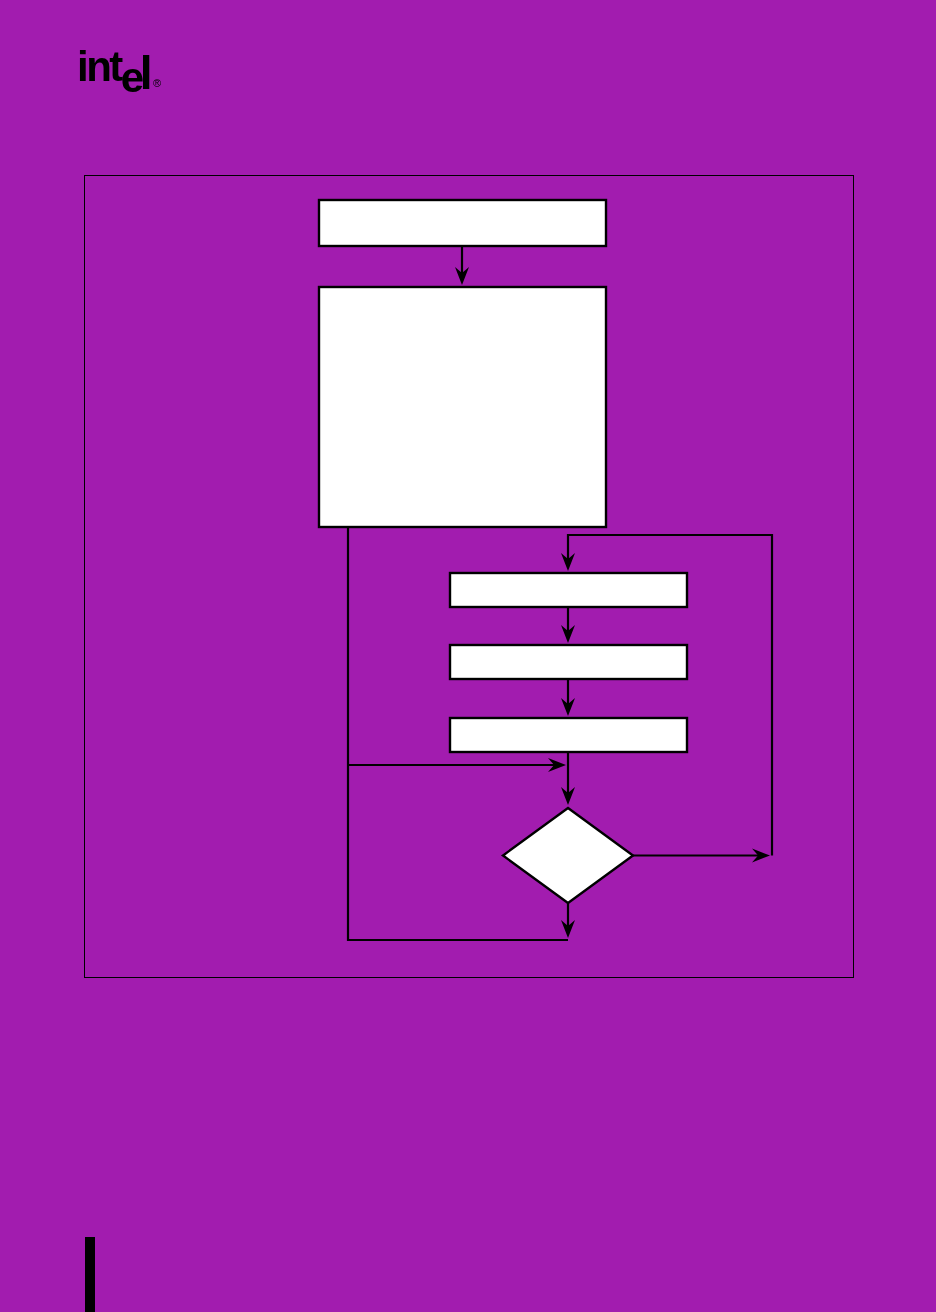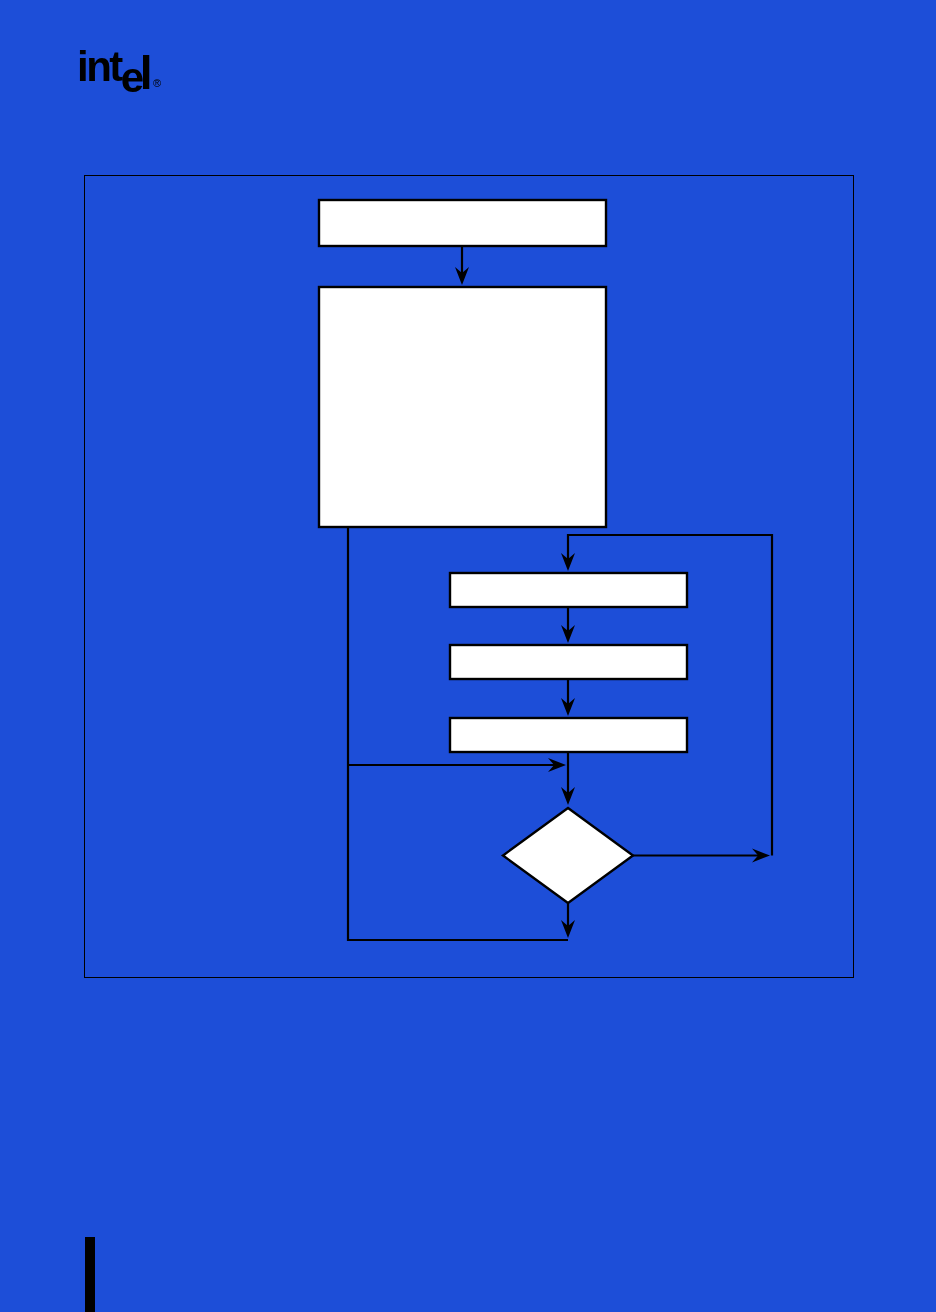--- a/index.html
+++ b/index.html
@@ -5,21 +5,21 @@
   html, body {
     margin: 0;
     padding: 0;
     background: #ffffff;
     font-family: "Liberation Sans", sans-serif;
   }
   .page {
     position: relative;
     width: 936px;
     height: 1312px;
-    background: #1d4ed8;
+    background: #a21caf;
     overflow: hidden;
   }
   
   .logo {
     position: absolute;
     left: 77px;
     top: 46px;
     color: #000000;
     white-space: nowrap;
     display: flex;

